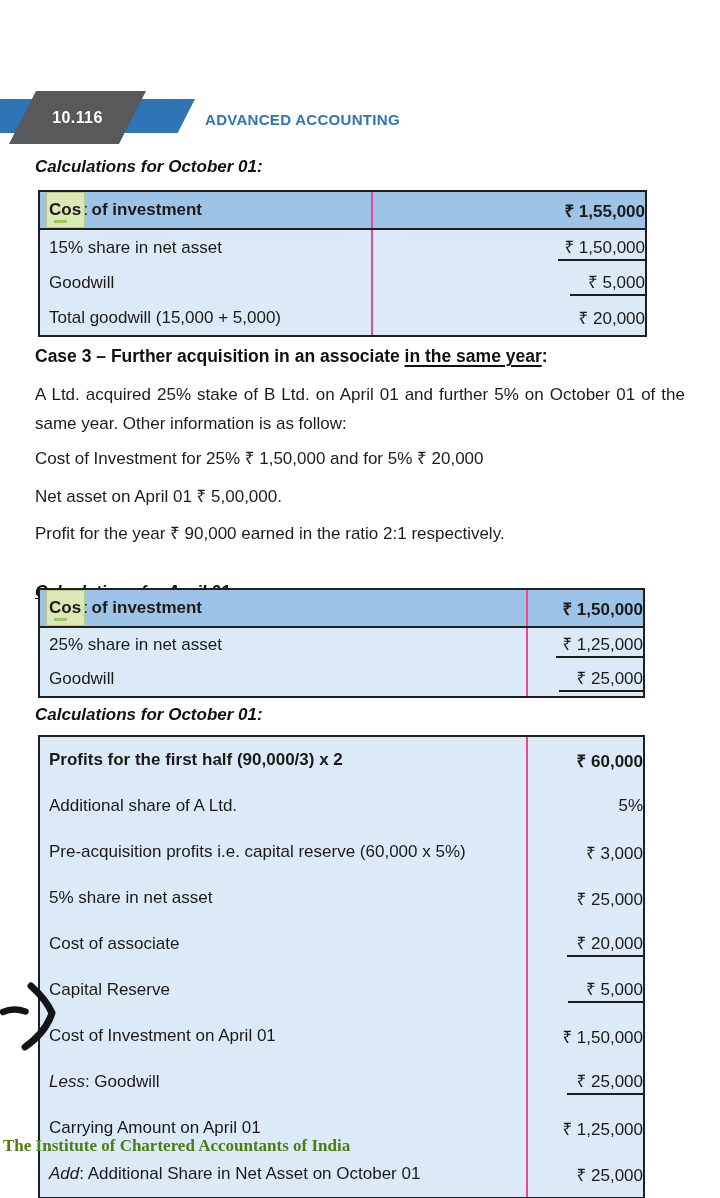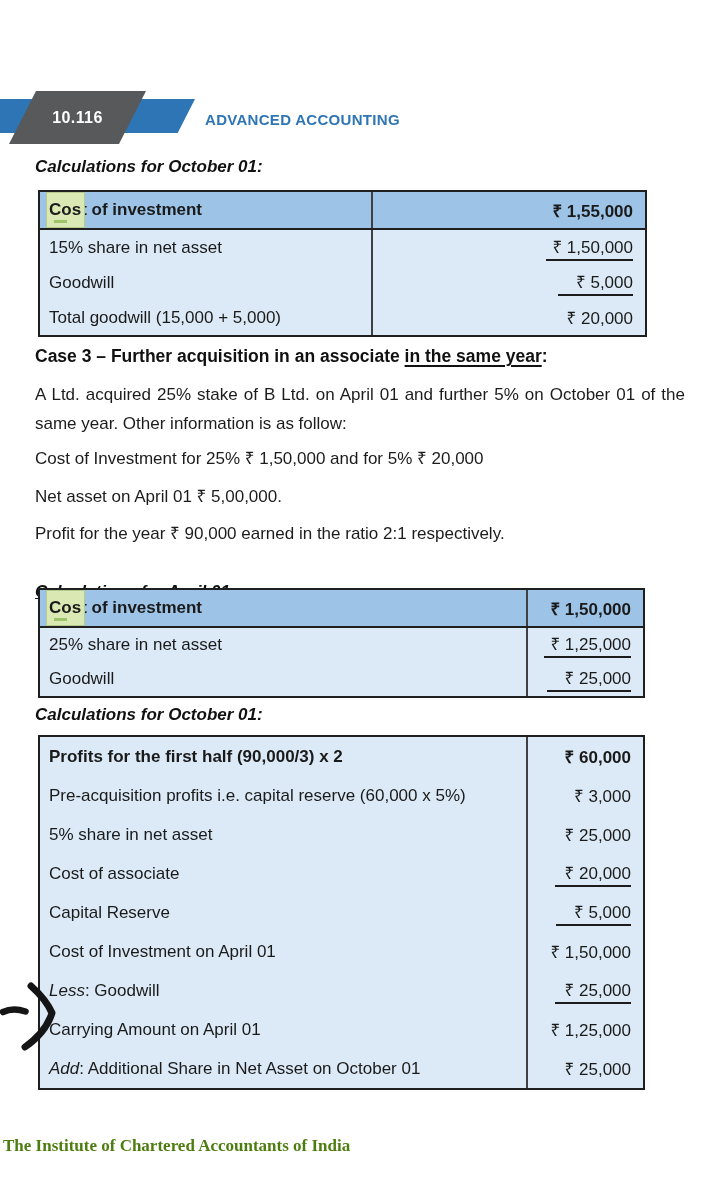--- a/index.html
+++ b/index.html
@@ -42,22 +42,22 @@
     position:absolute; left:38px; box-sizing:border-box;
     border:2px solid #1f1f1f; background:#DBEAF6;
     display:flex; flex-direction:column; font-size:17px;
   }
   .tr { display:flex; flex:1; min-height:0; }
   .tr.thead { background:#9DC3E6; font-weight:bold; border-bottom:2px solid #1f1f1f; flex:0 0 36px; }
   .tr.bold { font-weight:bold; }
   .td-l { box-sizing:border-box; display:flex; align-items:center; padding-left:9px; }
   .tbl-a .td-l { width:331px; }
   .tbl-b .td-l { width:486px; }
-  .td-r { flex:1; box-sizing:border-box; border-left:2px solid #404040;
-          display:flex; align-items:center; justify-content:flex-end; padding-right:12px; }
+  .td-r { flex:1; box-sizing:border-box; border-left:2px solid #ec4899;
+          display:flex; align-items:center; justify-content:flex-end; }
   .u    { border-bottom:2px solid #1c1c1c; padding-left:10px; padding-bottom:1px; }
   .u-sm { padding-left:6px; }
   .u-lg { padding-left:18px;margin-left:12px; }
   .it   { font-style:italic; }
 
   
   .hl { position:relative; z-index:0; font-weight:bold; }
   .hl::before {
     content:""; position:absolute; left:-3px; right:-4px; top:-8px; bottom:-9px;
     background:#DAE8B4; border:1px solid #b6ca8e; z-index:-1;
@@ -140,24 +140,28 @@
   <div class="tr">
     <div class="td-l">Goodwill</div>
     <div class="td-r">
         <span class="u u-lg">₹ 25,000</span>
       </div>
   </div>
 </div>
 
 <div class="h-cal" style="top:705px;">Calculations for October 01:</div>
 
-<div class="tbl tbl-b" style="top:735px; width:607px; height:355px;">
+<div class="tbl tbl-b" style="top:735px; width:607px; height:464px;">
   <div class="tr bold">
     <div class="td-l">Profits for the first half (90,000/3) x 2</div>
     <div class="td-r">₹ 60,000</div>
+  </div>
+  <div class="tr">
+    <div class="td-l">Additional share of A Ltd.</div>
+    <div class="td-r">5%</div>
   </div>
   <div class="tr">
     <div class="td-l">Pre-acquisition profits i.e. capital reserve (60,000 x 5%)</div>
     <div class="td-r">₹ 3,000</div>
   </div>
   <div class="tr">
     <div class="td-l">5% share in net asset</div>
     <div class="td-r">₹ 25,000</div>
   </div>
   <div class="tr">

